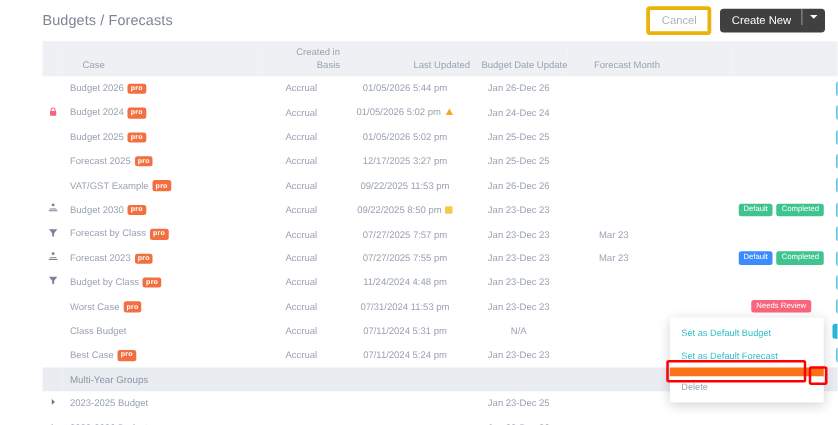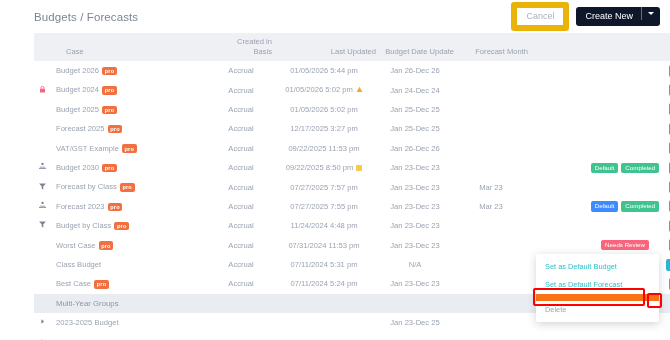--- a/index.html
+++ b/index.html
@@ -16,26 +16,26 @@
   .header {
     height: 33px;
     display: flex; align-items: center;
     padding: 0 10px 0 18px;
     background: #ffffff;
   }
   .page-title { font-size: 11.5px; color: #7d8594; letter-spacing: .1px; }
   .header-actions { margin-left: auto; display: flex; align-items: center; gap: 7px; }
   .btn-cancel {
     font-size: 9px; color: #aab2bd;
-    background: #fff; border: 6px solid #eab308;
+    background: #fff; border: 3px solid #eab308;
     border-radius: 3px; padding: 4px 9px; line-height: 1;
   }
   .btn-create {
     display: flex; align-items: flex-start;
-    background: #0f172a; border-radius: 3px; overflow: hidden;
+    background: #404040; border-radius: 3px; overflow: hidden;
   }
   .btn-create .label { font-size: 9px; color: #fff; padding: 5px 8px 5px 9px; line-height: 1; }
   .btn-create .split {
     border-left: 1px solid rgba(255,255,255,.38);
     padding: 5px 6px; display:flex; align-items:center; line-height:1;
   }
   .caret-dn { width:0;height:0;border-left:3px solid transparent;border-right:3px solid transparent;border-top:3.5px solid #fff; }
 
   
   .table-wrap { padding: 0 18px; }

